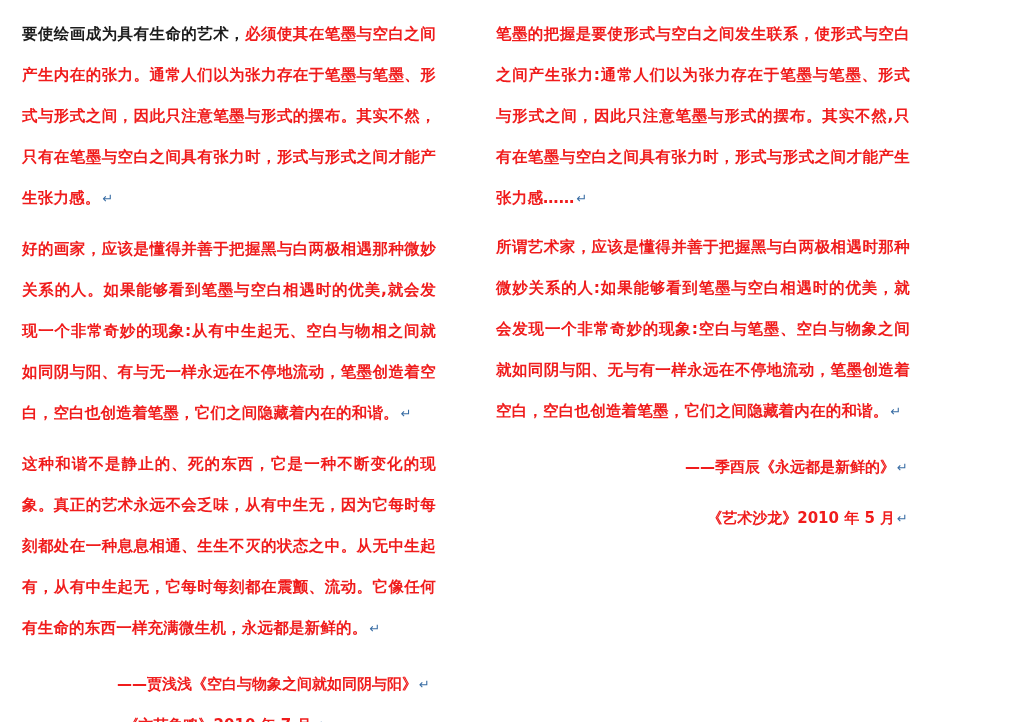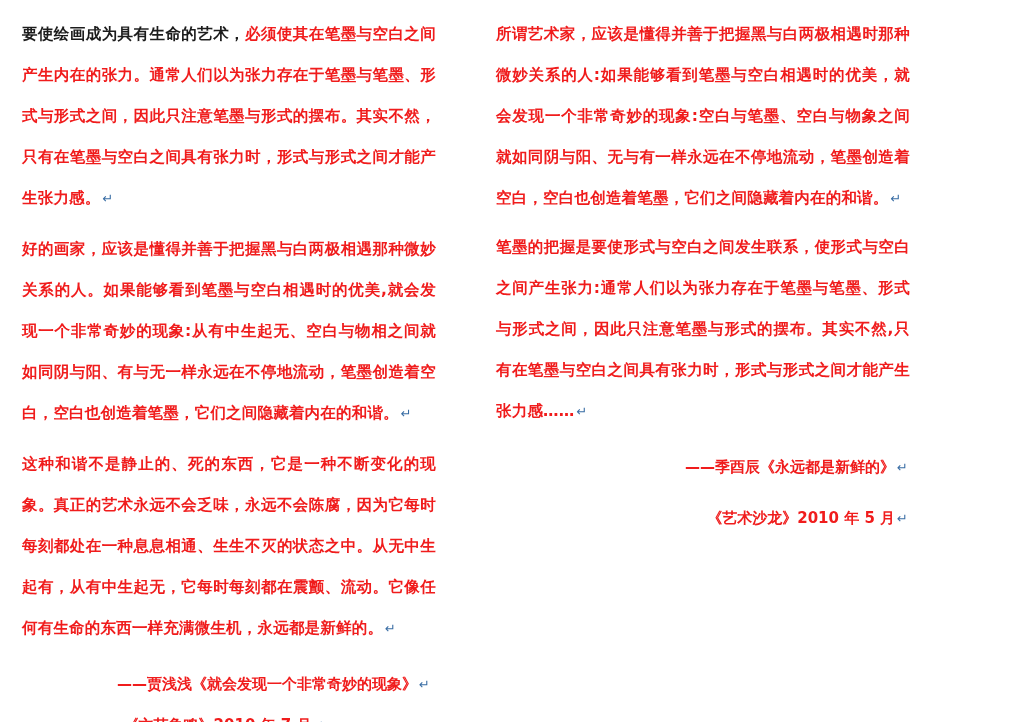--- a/index.html
+++ b/index.html
@@ -85,33 +85,33 @@
 <body>
 
 <div class="doc-compare">
 
   <div class="pane left">
 
     <p class="para"><span class="lead-black">要使绘画成为具有生命的艺术，</span><span>必须使其在笔墨与空白之间产生内在的张力。通常人们以为张力存在于笔墨与笔墨、形式与形式之间，因此只注意笔墨与形式的摆布。其实不然，只有在笔墨与空白之间具有张力时，形式与形式之间才能产生张力感。</span><span class="pmark">↵</span></p>
 
     <p class="para"><span>好的画家，应该是懂得并善于把握黑与白两极相遇那种微妙关系的人。如果能够看到笔墨与空白相遇时的优美,就会发现一个非常奇妙的现象:从有中生起无、空白与物相之间就如同阴与阳、有与无一样永远在不停地流动，笔墨创造着空白，空白也创造着笔墨，它们之间隐藏着内在的和谐。</span><span class="pmark">↵</span></p>
 
-    <p class="para"><span>这种和谐不是静止的、死的东西，它是一种不断变化的现象。真正的艺术永远不会乏味，永远不会陈腐，因为它每时每刻都处在一种息息相通、生生不灭的状态之中。从无中生起有，从有中生起无，它每时每刻都在震颤、流动。它像任何有生命的东西一样充满微生机，永远都是新鲜的。</span><span class="pmark">↵</span></p>
+    <p class="para"><span>这种和谐不是静止的、死的东西，它是一种不断变化的现象。真正的艺术永远不会乏味，从有中生无，因为它每时每刻都处在一种息息相通、生生不灭的状态之中。从无中生起有，从有中生起无，它每时每刻都在震颤、流动。它像任何有生命的东西一样充满微生机，永远都是新鲜的。</span><span class="pmark">↵</span></p>
 
-    <p class="attrib"><span>——贾浅浅《就会发现一个非常奇妙的现象》</span><span class="pmark">↵</span></p>
+    <p class="attrib"><span>——贾浅浅《空白与物象之间就如同阴与阳》</span><span class="pmark">↵</span></p>
 
     <p class="source"><span>《文艺争鸣》2010 年 7 月</span><span class="pmark">↵</span></p>
 
   </div>
 
   <div class="pane right">
 
+    <p class="para"><span>笔墨的把握是要使形式与空白之间发生联系，使形式与空白之间产生张力:通常人们以为张力存在于笔墨与笔墨、形式与形式之间，因此只注意笔墨与形式的摆布。其实不然,只有在笔墨与空白之间具有张力时，形式与形式之间才能产生张力感……</span><span class="pmark">↵</span></p>
+
     <p class="para"><span>所谓艺术家，应该是懂得并善于把握黑与白两极相遇时那种微妙关系的人:如果能够看到笔墨与空白相遇时的优美，就会发现一个非常奇妙的现象:空白与笔墨、空白与物象之间就如同阴与阳、无与有一样永远在不停地流动，笔墨创造着空白，空白也创造着笔墨，它们之间隐藏着内在的和谐。</span><span class="pmark">↵</span></p>
-
-    <p class="para"><span>笔墨的把握是要使形式与空白之间发生联系，使形式与空白之间产生张力:通常人们以为张力存在于笔墨与笔墨、形式与形式之间，因此只注意笔墨与形式的摆布。其实不然,只有在笔墨与空白之间具有张力时，形式与形式之间才能产生张力感……</span><span class="pmark">↵</span></p>
 
 
     <p class="attrib"><span>——季酉辰《永远都是新鲜的》</span><span class="pmark">↵</span></p>
 
     <p class="source"><span>《艺术沙龙》2010 年 5 月</span><span class="pmark">↵</span></p>
 
   </div>
 
 </div>
 

